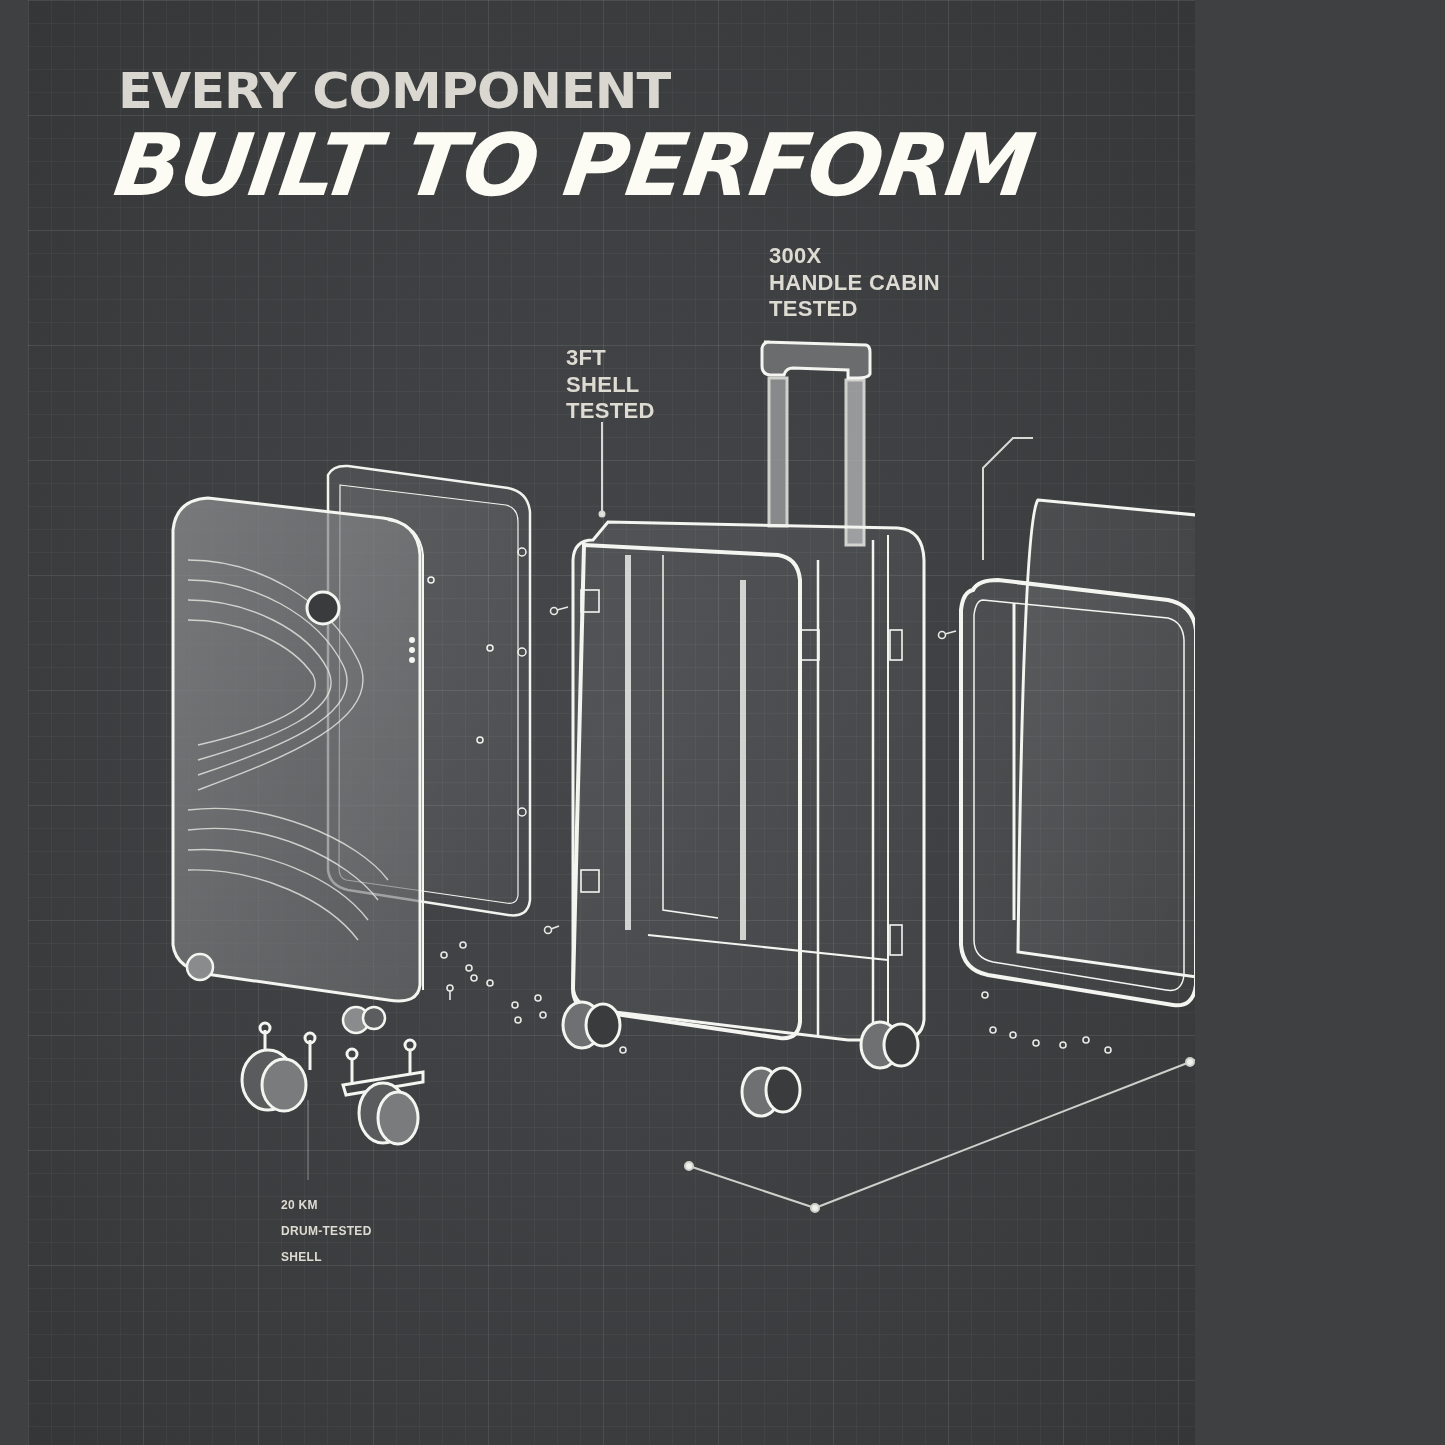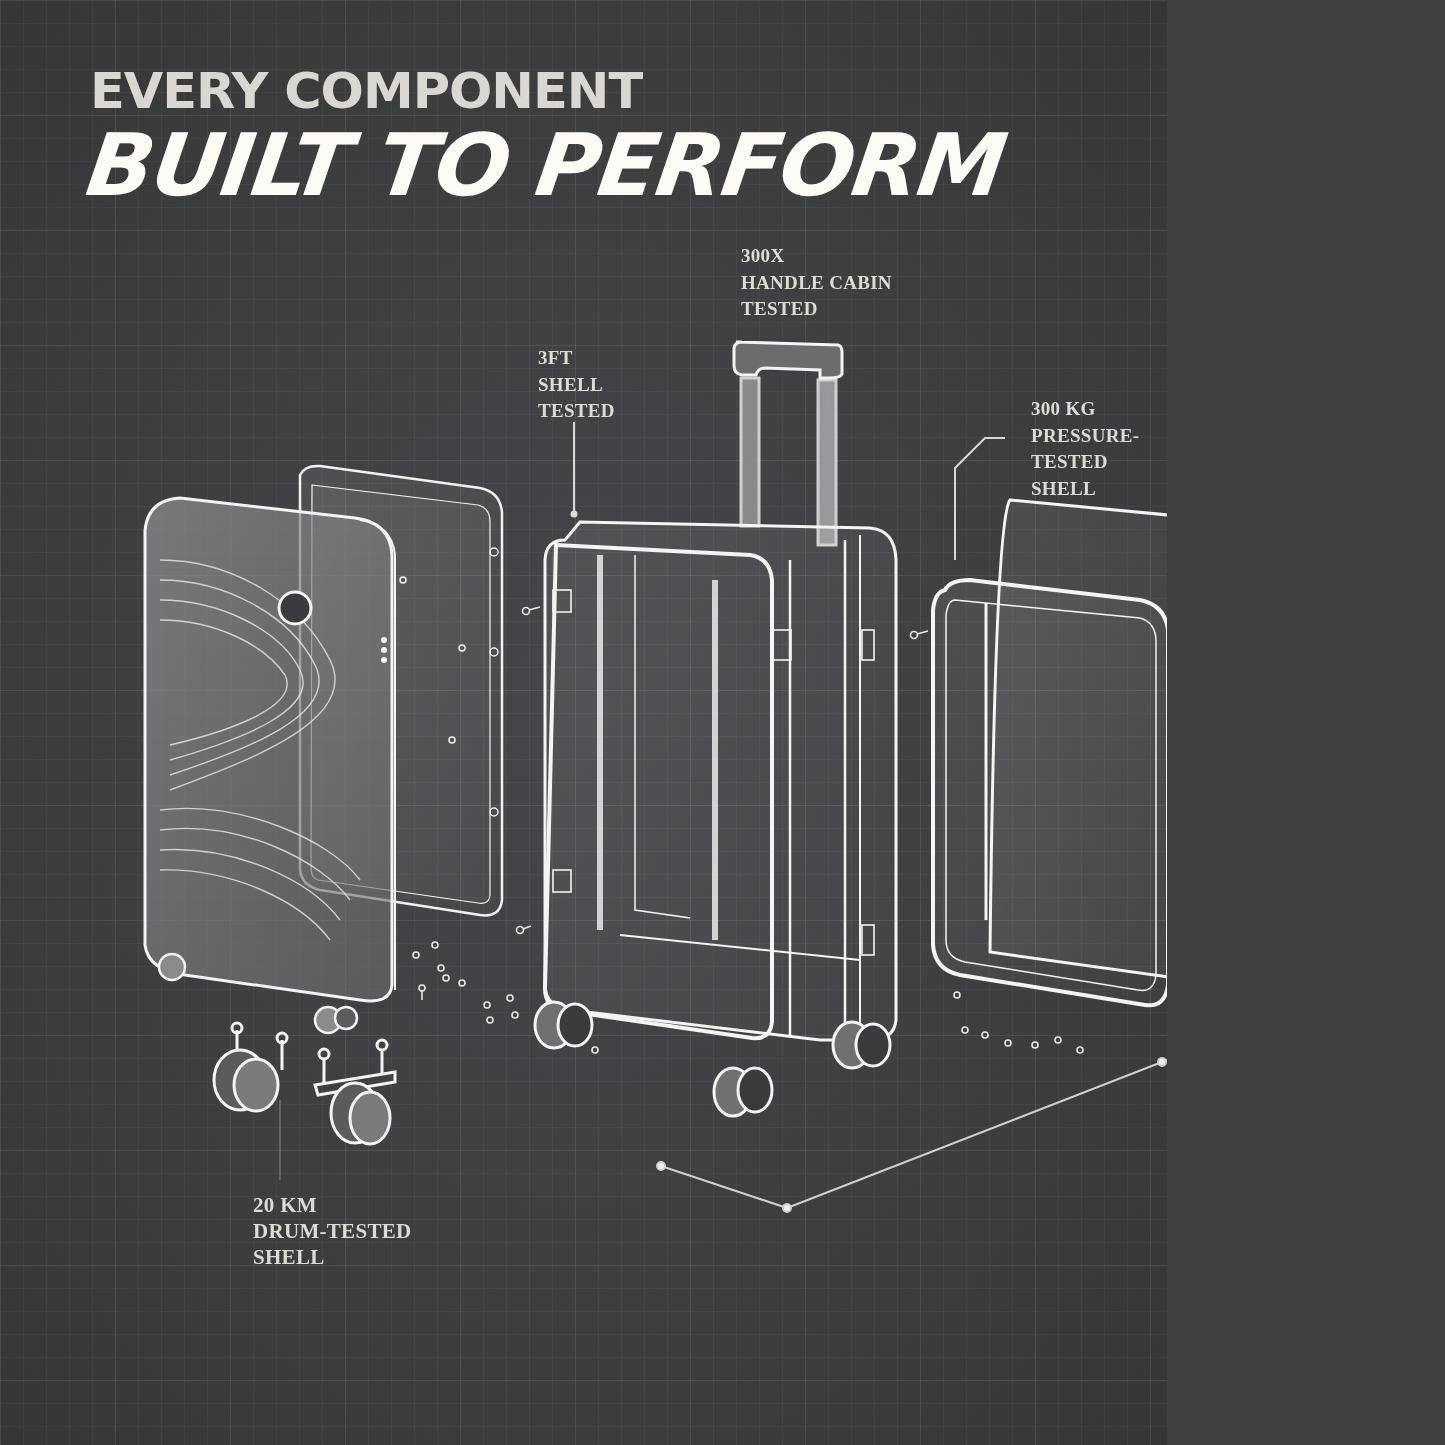--- a/index.html
+++ b/index.html
@@ -8,41 +8,42 @@
     position:relative; width:1167px; height:1445px; overflow:hidden;
     background-color:#3e3f41;
     background-image:
       linear-gradient(rgba(255,255,255,0.035) 1px, transparent 1px),
       linear-gradient(90deg, rgba(255,255,255,0.035) 1px, transparent 1px),
       linear-gradient(rgba(255,255,255,0.06) 1px, transparent 1px),
       linear-gradient(90deg, rgba(255,255,255,0.06) 1px, transparent 1px),
       radial-gradient(ellipse at 50% 50%, #46474a 0%, #3b3c3e 70%, #353638 100%);
     background-size: 23px 23px, 23px 23px, 115px 115px, 115px 115px, 100% 100%;
     font-family: "DejaVu Sans", "Liberation Sans", sans-serif;
+    margin-left: 28px;
   }
   .headline-sub {
     position:absolute; left:90px; top:62px;
     font-family:"DejaVu Sans", sans-serif; font-weight:bold;
     font-size:50px; letter-spacing:-1px; color:#dad7d0;
     transform:scaleX(1.02); transform-origin:left;
   }
   .headline-main {
     position:absolute; left:88px; top:120px;
     font-family:"DejaVu Sans", sans-serif; font-weight:bold; font-style:oblique;
     font-size:86px; letter-spacing:-2px; color:#fdfcf4;
     transform:skewX(-8deg) scaleX(1.02); transform-origin:left;
     line-height:1.05;
   }
   .callout {
     position:absolute;
-    font-family:Liberation Serif, serif; font-weight:bold;
-    font-size:19px; line-height:26.5px; color:#dedbd2; letter-spacing:0.3px;
+    font-family:Liberation Sans, sans-serif; font-weight:bold;
+    font-size:22px; line-height:26.5px; color:#dedbd2; letter-spacing:0.3px;
   }
   .callout span { display:block; }
-  .callout-wheels { font-family:Liberation Serif, serif; font-size:21px; line-height:26px; }
+  .callout-wheels { font-family:Liberation Sans, sans-serif; font-size:12px; line-height:26px; }
   .footer-dims {
     position:absolute; left:238px; top:1305px;
     font-family:"DejaVu Sans", sans-serif;
     font-size:37px; color:#e2dfd6; letter-spacing:-1px;
     white-space:nowrap;
   }
   svg.illus { position:absolute; left:0; top:0; }
 </style>
 </head>
 <body>
@@ -214,25 +215,20 @@
     <span>HANDLE CABIN</span>
     <span>TESTED</span>
   </div>
 
   <div class="callout" style="left:538px; top:345px;">
     <span>3FT</span>
     <span>SHELL</span>
     <span>TESTED</span>
   </div>
 
-  <div class="callout" style="left:1031px; top:396px;">
-    <span>300 KG</span>
-    <span>PRESSURE-TESTED</span>
-    <span>SHELL</span>
-  </div>
 
   <div class="callout callout-wheels" style="left:253px; top:1192px;">
     <span>20 KM</span>
     <span>DRUM-TESTED</span>
     <span>SHELL</span>
   </div>
 
 </div>
 
 </body></html>

